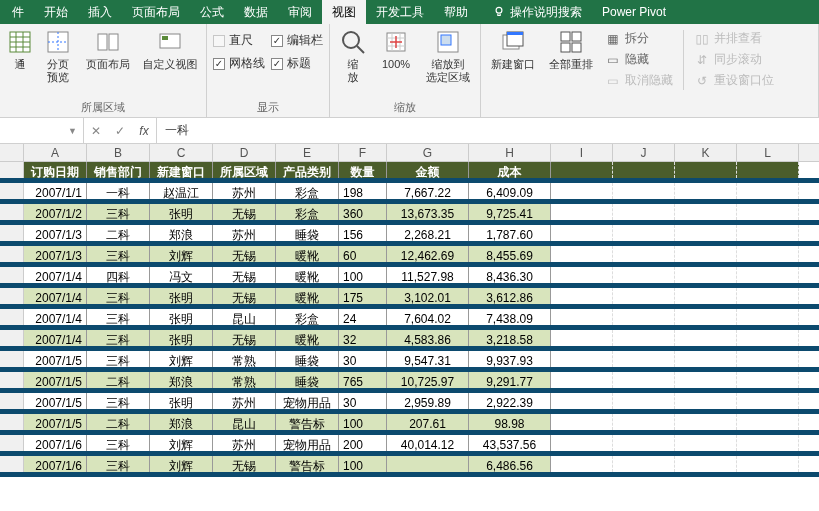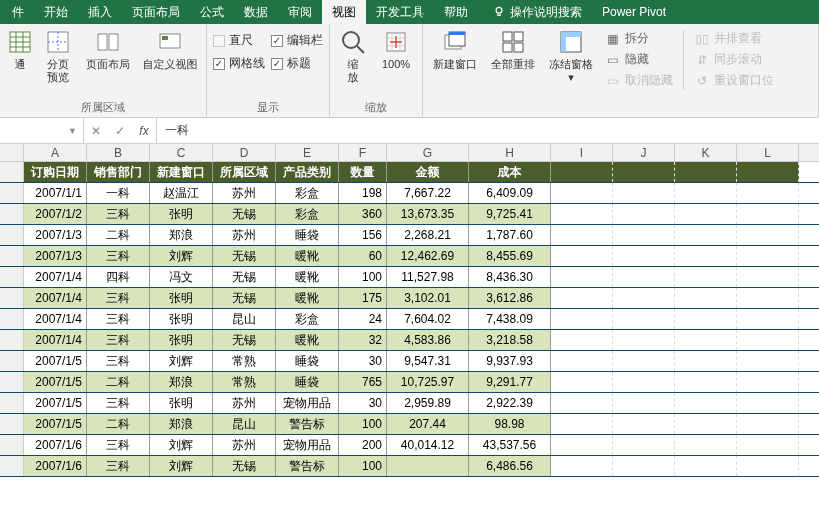--- a/index.html
+++ b/index.html
@@ -27,28 +27,28 @@
 .namebox{width:84px;border-right:1px solid #d0d0d0;padding:0 6px;display:flex;align-items:center;justify-content:space-between}
 .namebox .dd{color:#888;font-size:9px}
 .fx-btns{display:flex;align-items:center;border-right:1px solid #d0d0d0}
 .fx-btns div{width:24px;text-align:center;color:#888;cursor:pointer}
 .fx-btns .fx{font-style:italic;color:#555}
 .formula{flex:1;padding:0 8px;display:flex;align-items:center;color:#333}
 .sheet{position:relative;height:367px;overflow:hidden}
 .colhdr-row{display:flex;height:18px;background:#f0f0f0;border-bottom:1px solid #ccc}
 .corner{width:24px;border-right:1px solid #ccc;background:#f0f0f0}
 .colhdr{border-right:1px solid #ccc;text-align:center;line-height:18px;color:#555;background:#f0f0f0}
-.datarow{display:flex;height:21px;border-bottom:1px solid #0c4a6e}
+.datarow{display:flex;height:21px;border-bottom:5px solid #0c4a6e}
 .rowhdr{width:24px;background:#f0f0f0;border-right:1px solid #ccc}
 .cell{border-right:1px solid #999;line-height:20px;padding:0 4px;overflow:hidden;white-space:nowrap}
 .hdrrow .cell{background:#4b5d2b;color:#fff;font-weight:bold;text-align:center}
 .even .cell.d{background:#d8e4bc}
 .odd .cell.d{background:#fff}
 .empty{border-right:1px dashed #ddd;border-bottom:none}
-.c-A{width:63px;text-align:right}.c-B{width:63px;text-align:center}.c-C{width:63px;text-align:center}.c-D{width:63px;text-align:center}.c-E{width:63px;text-align:center}.c-F{width:48px;text-align:right}.c-G{width:82px;text-align:center}.c-H{width:82px;text-align:center}
+.c-A{width:63px;text-align:right}.c-B{width:63px;text-align:center}.c-C{width:63px;text-align:center}.c-D{width:63px;text-align:center}.c-E{width:63px;text-align:center}.c-F{width:48px;text-align:left}.c-G{width:82px;text-align:center}.c-H{width:82px;text-align:center}
 .c-I,.c-J,.c-K,.c-L{width:62px}
 .hdrrow .c-A,.hdrrow .c-F,.hdrrow .c-G,.hdrrow .c-H{text-align:center}
 </style>
 </head>
 <body>
 
 <div class="tabs" id="tabs">
     <div class="tab">件</div>
     <div class="tab">开始</div>
     <div class="tab">插入</div>
@@ -157,20 +157,29 @@
       <div class="bigbtn" style="width:40px">
           <div class="ico">
             <svg width="24" height="24">
               <rect x="3" y="3" width="18" height="18" fill="#fff" stroke="#888"></rect>
               <path d="M8 3 L8 21 M16 3 L16 21 M3 8 L21 8 M3 16 L21 16" stroke="#ccc"></path>
               <path d="M12 6 L12 18 M6 12 L18 12" stroke="#d44" stroke-width="1.5"></path>
             </svg>
           </div>
           <span>100%</span>
         </div>
+      <div class="bigbtn" style="width:52px">
+          <div class="ico">
+            <svg width="24" height="24">
+              <rect x="2" y="2" width="20" height="20" fill="#fff" stroke="#888"></rect>
+              <rect x="5" y="5" width="10" height="10" fill="#cde" stroke="#37f"></rect>
+            </svg>
+          </div>
+          <span>缩放到<br>选定区域</span>
+        </div>
     </div>
     <div class="group-label">缩放</div>
   </div>
 
   <div class="group" style="flex:1">
     <div class="group-body">
       <div class="bigbtn" style="width:52px">
           <div class="ico">
             <svg width="24" height="24">
               <rect x="2" y="5" width="16" height="14" fill="#fff" stroke="#888"></rect>
@@ -183,30 +192,20 @@
       <div class="bigbtn" style="width:52px">
           <div class="ico">
             <svg width="24" height="24">
               <rect x="2" y="2" width="9" height="9" fill="#fff" stroke="#555"></rect>
               <rect x="13" y="2" width="9" height="9" fill="#fff" stroke="#555"></rect>
               <rect x="2" y="13" width="9" height="9" fill="#fff" stroke="#555"></rect>
               <rect x="13" y="13" width="9" height="9" fill="#fff" stroke="#555"></rect>
             </svg>
           </div>
           <span>全部重排</span>
-        </div>
-      <div class="bigbtn" style="width:52px">
-          <div class="ico">
-            <svg width="24" height="24">
-              <rect x="2" y="2" width="20" height="20" fill="#fff" stroke="#555"></rect>
-              <rect x="2" y="2" width="20" height="5" fill="#9cf"></rect>
-              <rect x="2" y="2" width="5" height="20" fill="#9cf"></rect>
-            </svg>
-          </div>
-          <span>冻结窗格<br>▾</span>
         </div>
       <div class="smallcol">
         <div class="smallbtn">
             <span class="sico">▦</span>
             <span>拆分</span>
           </div>
         <div class="smallbtn">
             <span class="sico">▭</span>
             <span>隐藏</span>
           </div>
@@ -446,21 +445,21 @@
       <div class="cell empty c-L" style="width:62px;border-right:1px dashed #ddd"></div>
     </div>
     <div class="datarow even">
       <div class="rowhdr"></div>
       <div class="cell d c-A" style="width:63px">2007/1/5</div>
       <div class="cell d c-B" style="width:63px">二科</div>
       <div class="cell d c-C" style="width:63px">郑浪</div>
       <div class="cell d c-D" style="width:63px">昆山</div>
       <div class="cell d c-E" style="width:63px">警告标</div>
       <div class="cell d c-F" style="width:48px">100</div>
-      <div class="cell d c-G" style="width:82px">207.44</div>
+      <div class="cell d c-G" style="width:82px">207.61</div>
       <div class="cell d c-H" style="width:82px">98.98</div>
       <div class="cell empty c-I" style="width:62px;border-right:1px dashed #ddd"></div>
       <div class="cell empty c-J" style="width:62px;border-right:1px dashed #ddd"></div>
       <div class="cell empty c-K" style="width:62px;border-right:1px dashed #ddd"></div>
       <div class="cell empty c-L" style="width:62px;border-right:1px dashed #ddd"></div>
     </div>
     <div class="datarow odd">
       <div class="rowhdr"></div>
       <div class="cell d c-A" style="width:63px">2007/1/6</div>
       <div class="cell d c-B" style="width:63px">三科</div>

